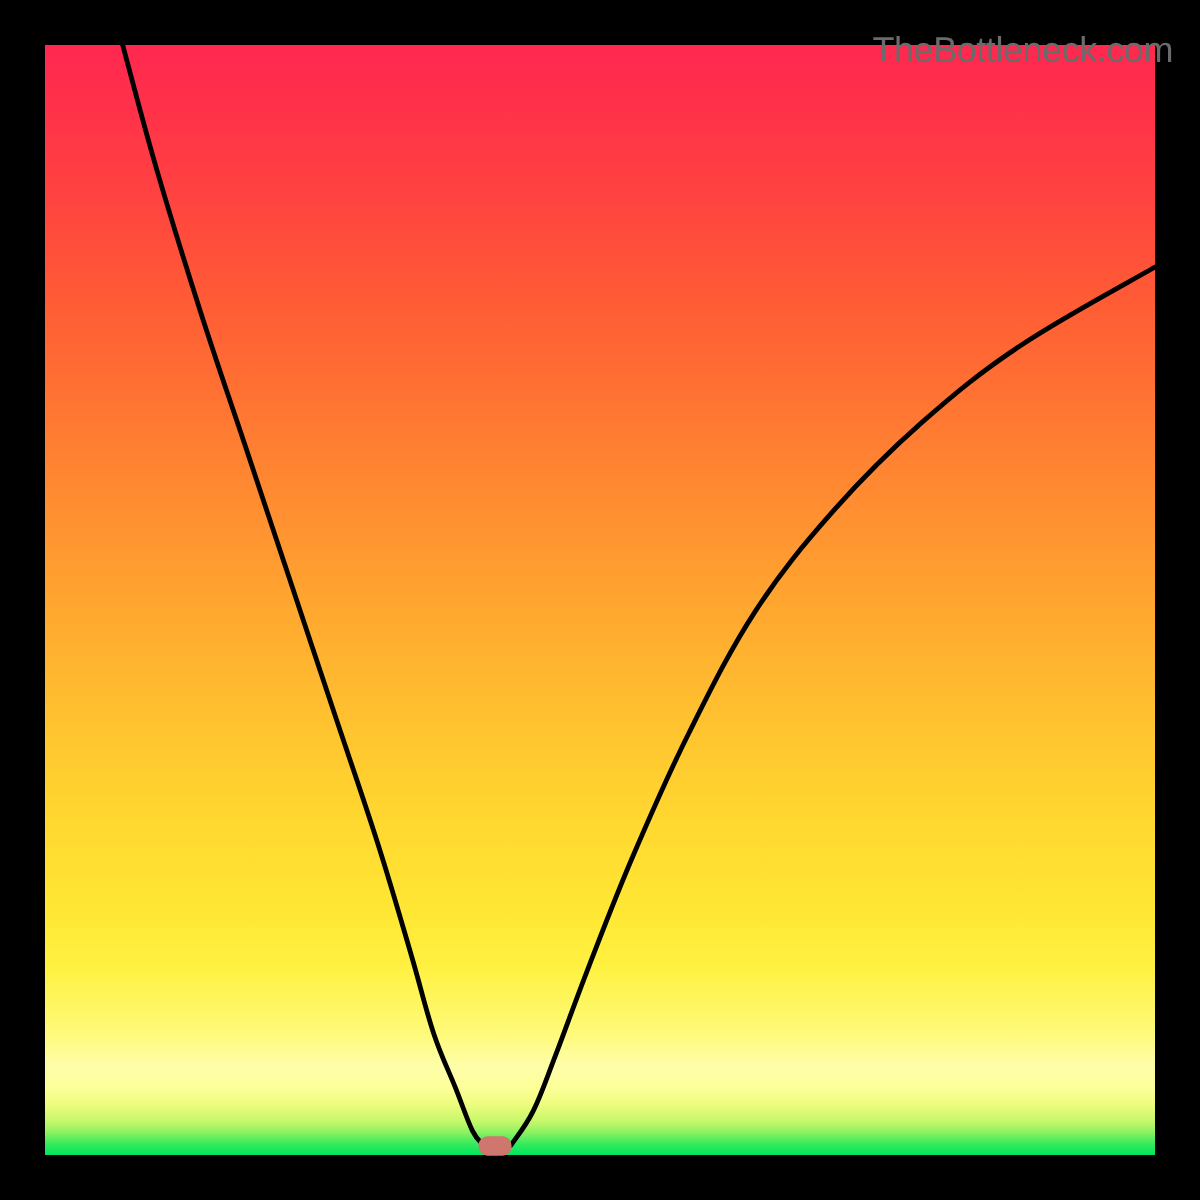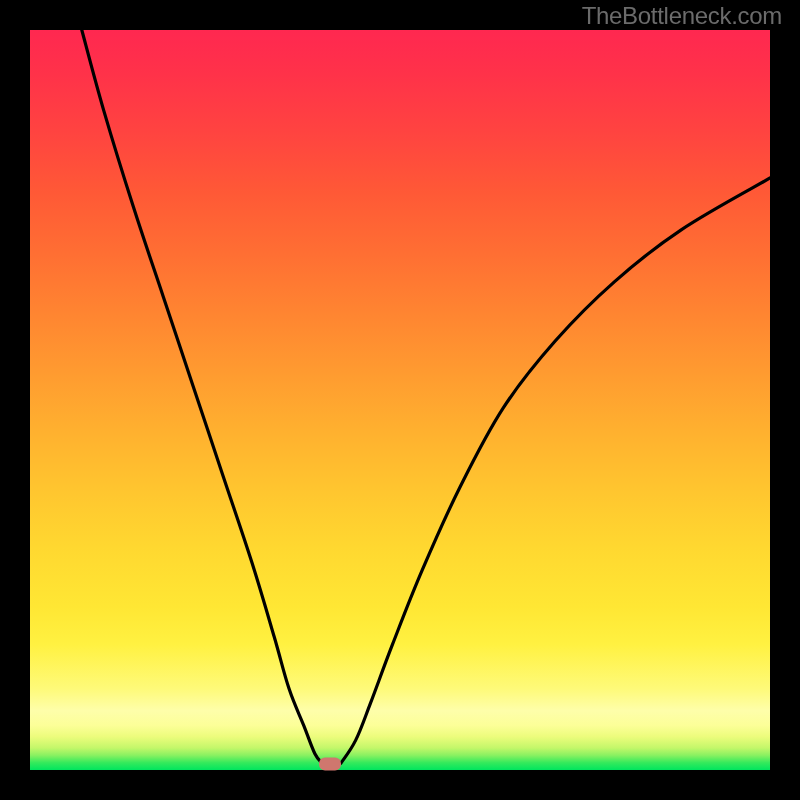--- a/index.html
+++ b/index.html
@@ -1,20 +1,20 @@
 <!DOCTYPE html>
 <html><head>
 <meta charset="utf-8">
 <style>
   * { margin: 0; padding: 0; box-sizing: border-box; }
   html, body { width: 800px; height: 800px; overflow: hidden; }
   body { background: #000; position: relative; }
   .watermark {
     position: absolute;
-    top: 2px;
+    top: 20px;
     right: 18px;
     font-family: Arial, Helvetica, sans-serif;
     font-size: 24px;
     color: #6b6b6b;
     font-weight: 500;
     letter-spacing: -0.3px;
     z-index: 3;
   }
   .plot {
     position: absolute;

